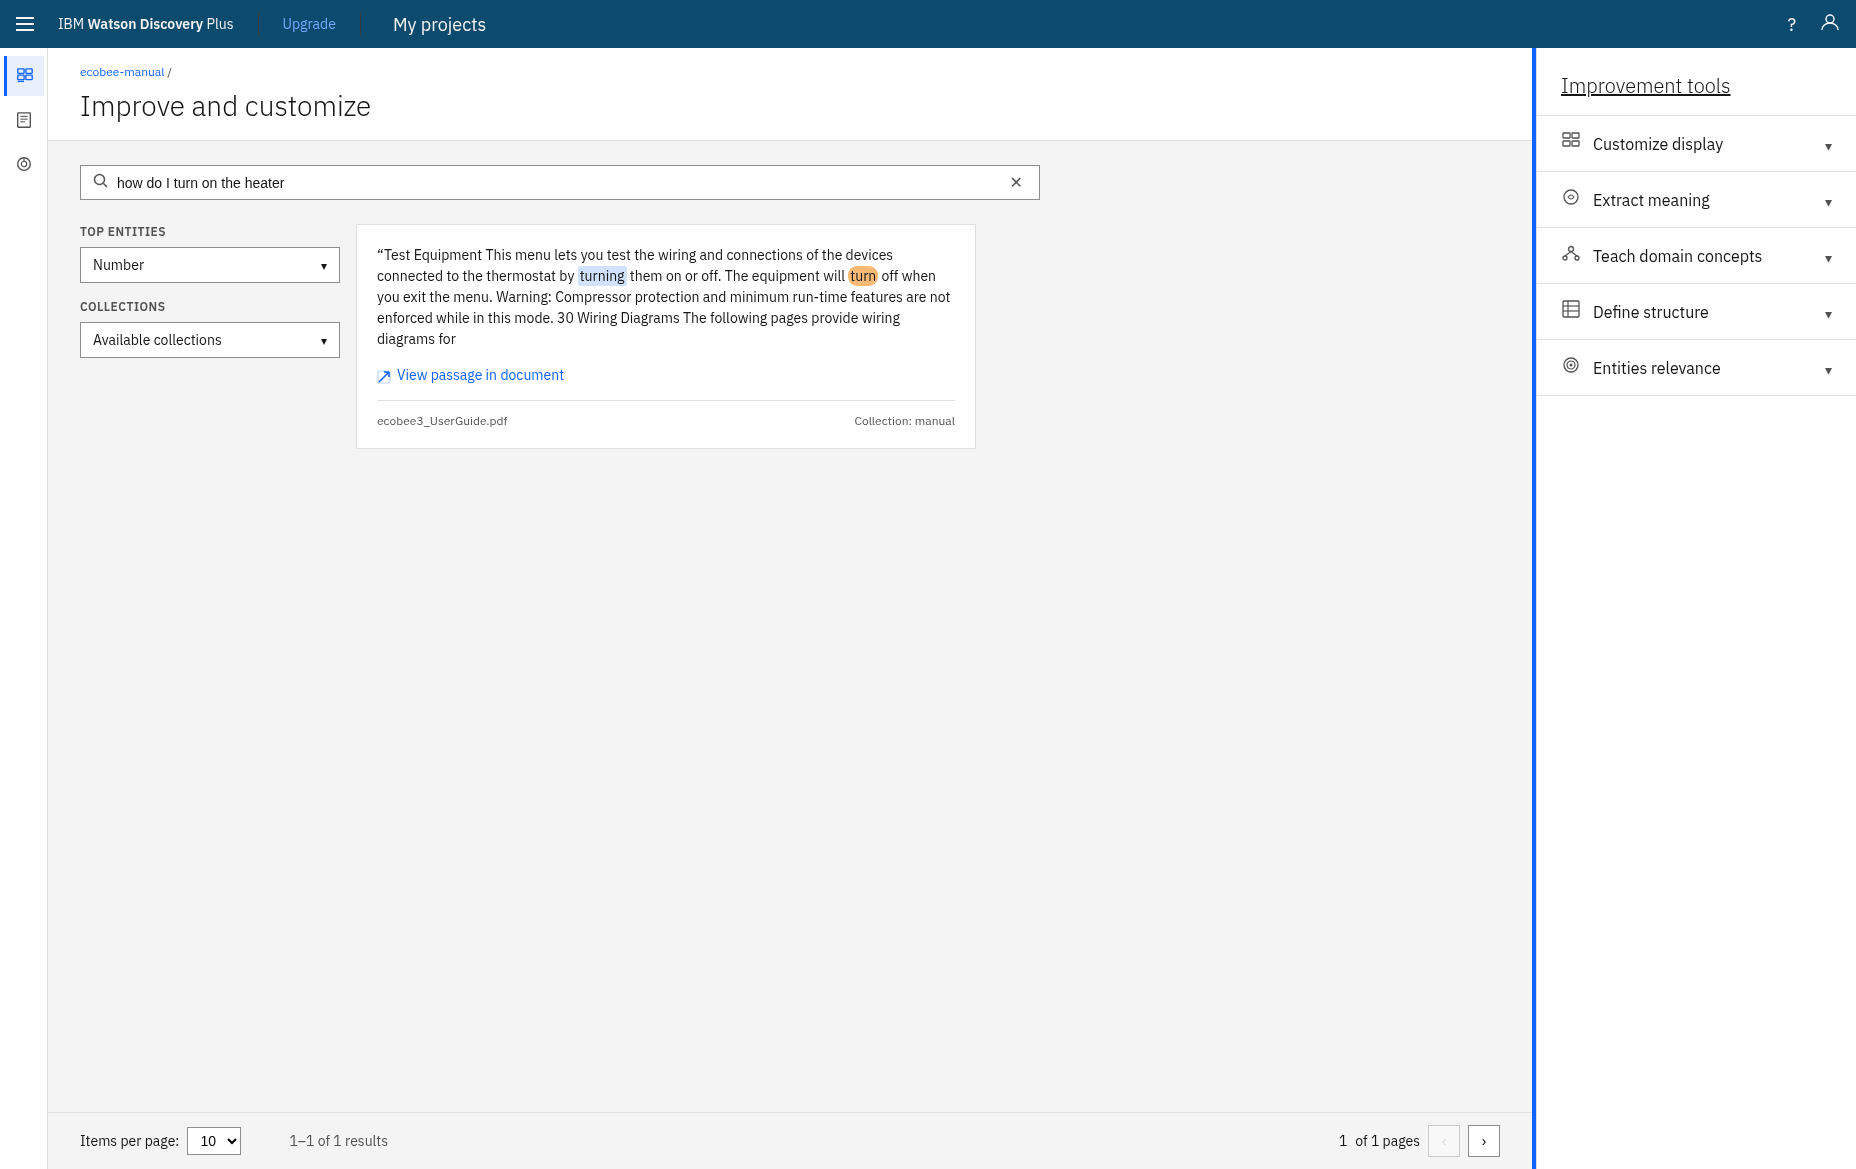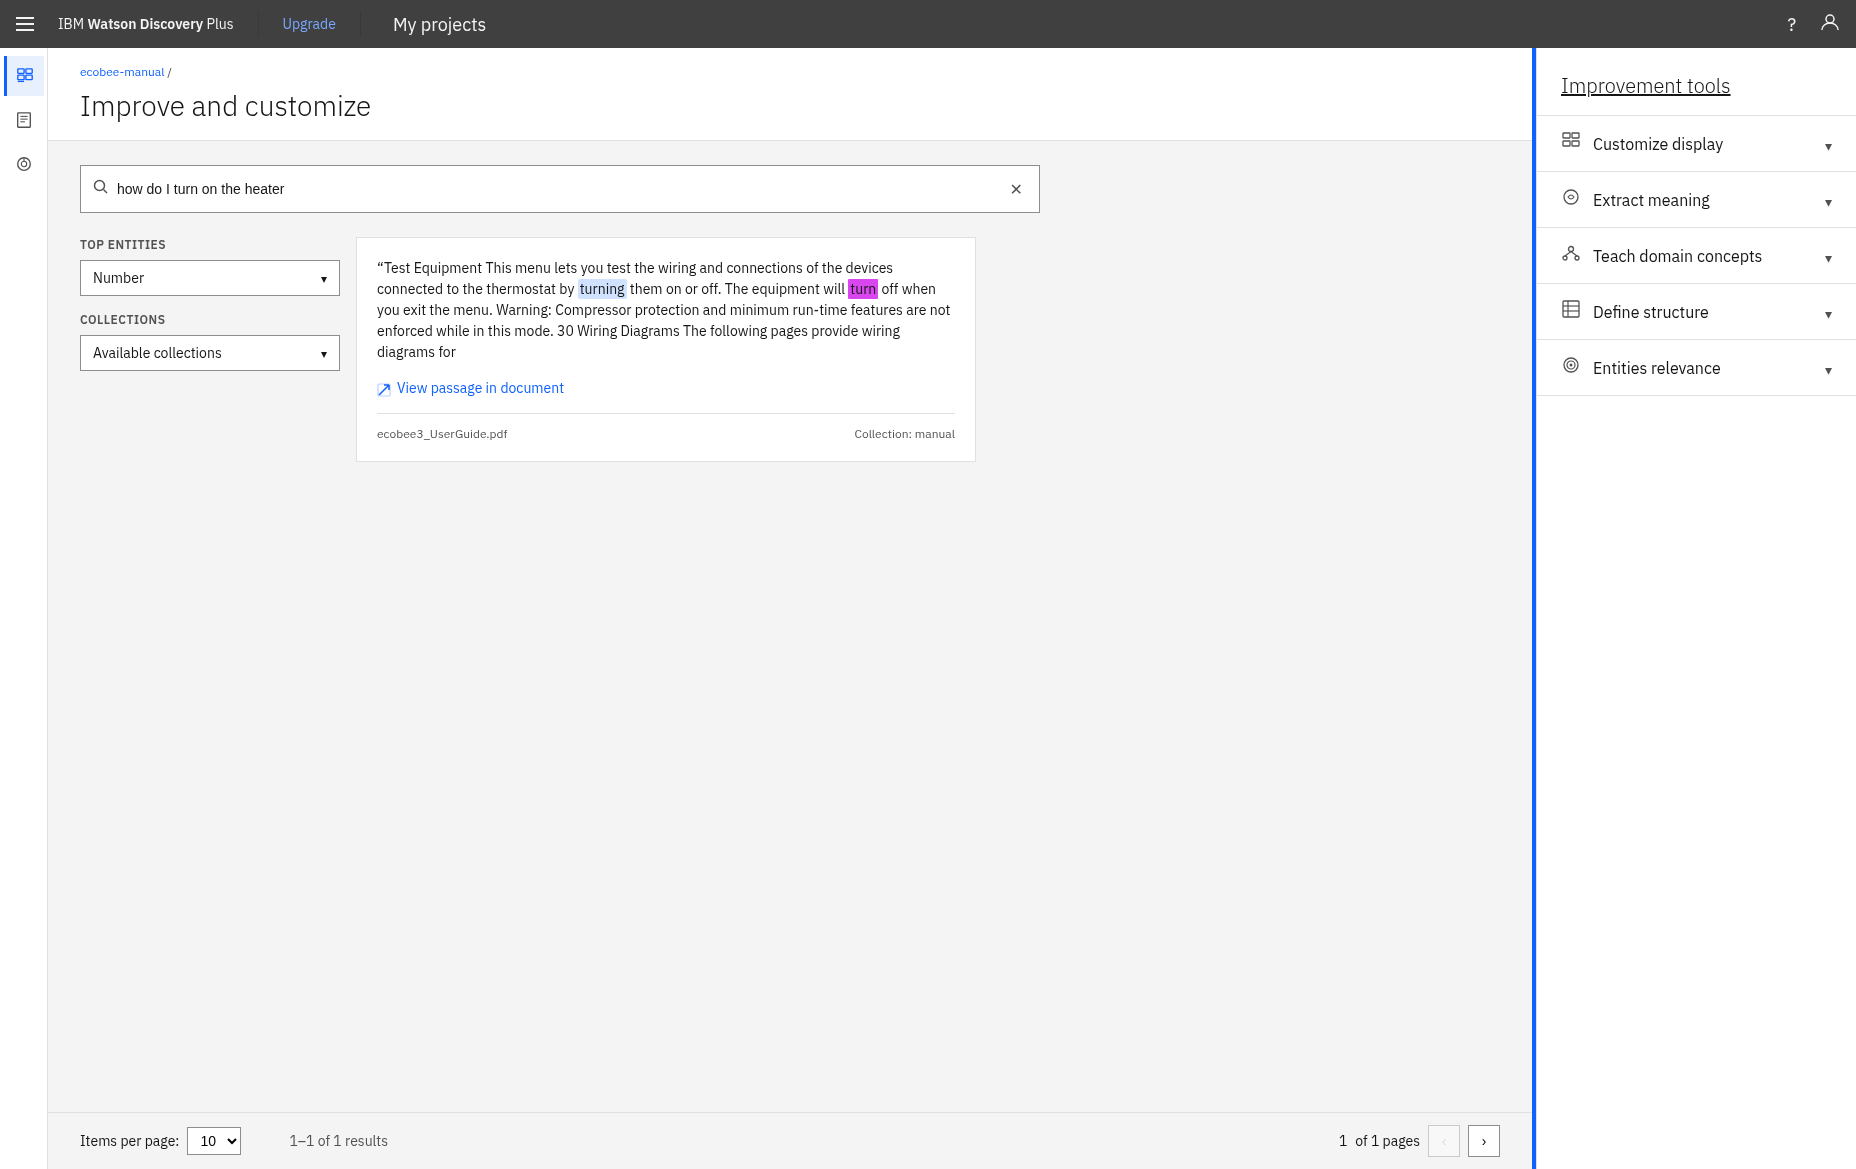--- a/index.html
+++ b/index.html
@@ -1,20 +1,20 @@
 <!DOCTYPE html>
 <html><head>
   <meta charset="utf-8">
   <style>
     * { box-sizing: border-box; margin: 0; padding: 0; }
     body { font-family: 'IBM Plex Sans', Arial, sans-serif; background: #f4f4f4; color: #161616; font-size: 14px; height: 1169px; overflow: hidden; }
 
     
     .top-nav {
-      background: #404040;
+      background: #0c4a6e;
       color: #f4f4f4;
       height: 48px;
       display: flex;
       align-items: center;
       padding: 0 16px;
       gap: 16px;
       position: fixed;
       top: 0; left: 0; right: 0;
       z-index: 100;
     }
@@ -138,21 +138,21 @@
     .search-area {
       padding: 24px 32px;
       background: #f4f4f4;
     }
     .search-bar {
       background: #fff;
       border: 1px solid #8d8d8d;
       display: flex;
       align-items: center;
       padding: 0 12px;
-      height: 48px;
+      height: 35px;
       max-width: 960px;
     }
     .search-bar .search-icon-wrap {
       color: #525252;
       margin-right: 8px;
       font-size: 16px;
     }
     .search-bar input {
       flex: 1;
       border: none;
@@ -222,23 +222,23 @@
       line-height: 1.5;
       color: #161616;
       margin-bottom: 16px;
     }
     .highlight-blue {
       background: #d0e2ff;
       padding: 1px 2px;
       border-radius: 2px;
     }
     .highlight-light {
-      background: #d946ef;
+      background: #fdba74;
       padding: 1px 2px;
-      border-radius: 1px;
+      border-radius: 9px;
     }
     .view-passage-link {
       color: #0f62fe;
       text-decoration: none;
       font-size: 14px;
       display: flex;
       align-items: flex-end;
       gap: 6px;
       margin-bottom: 16px;
     }

